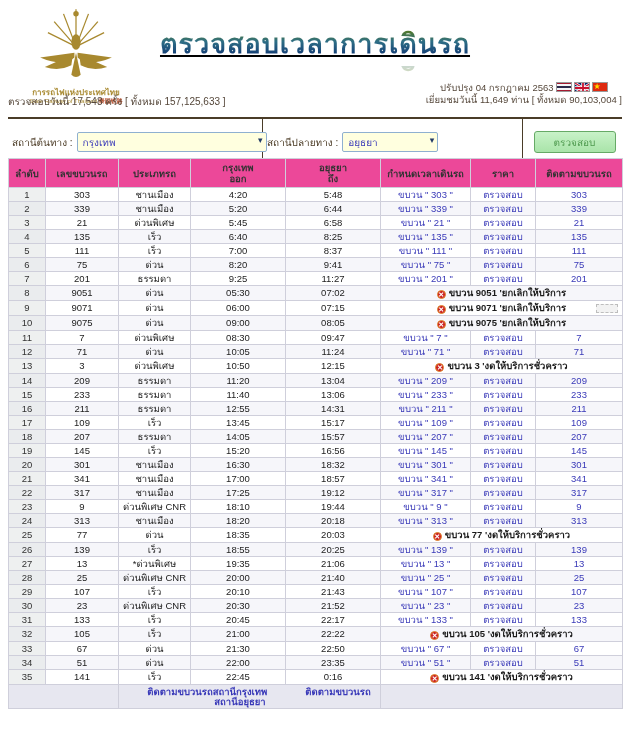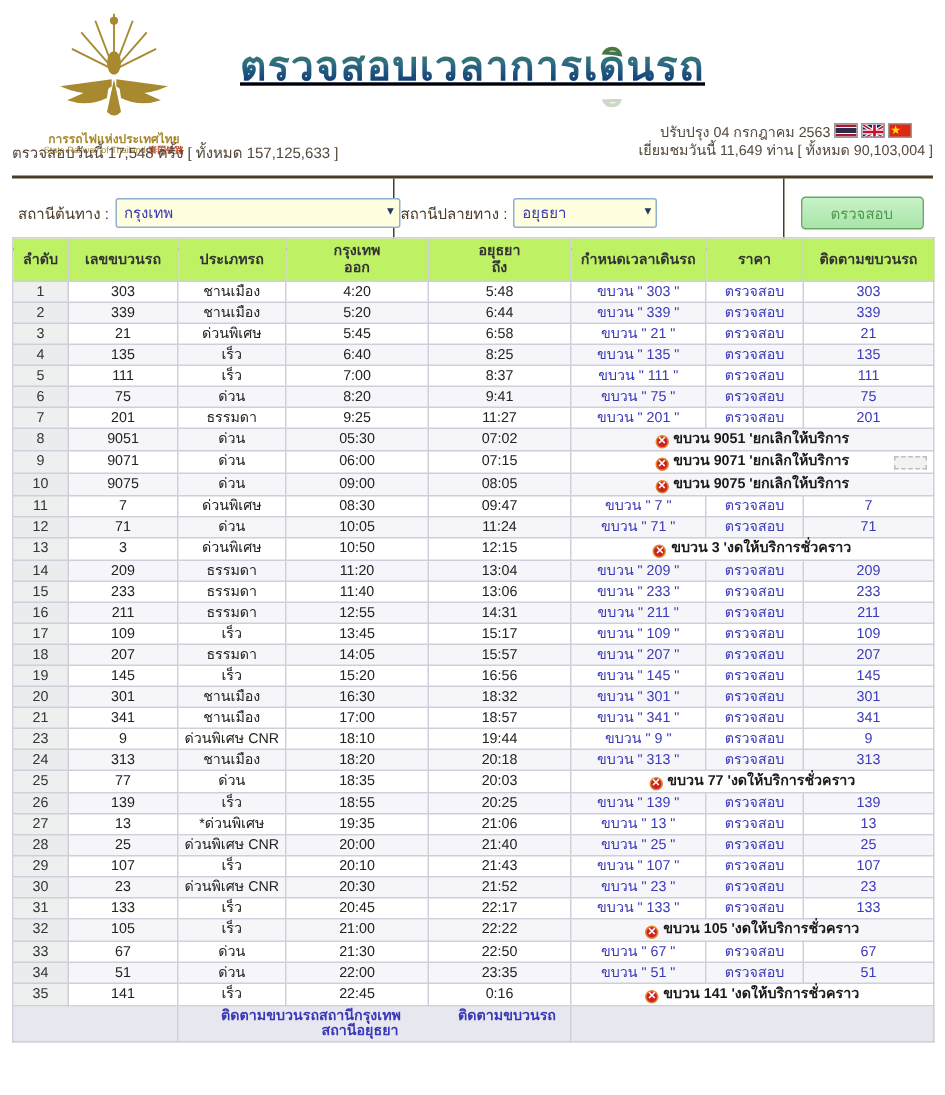--- a/index.html
+++ b/index.html
@@ -53,21 +53,21 @@
   .sel-dest   select { width:96px; }
   .sel-wrap .chev { position:absolute; right:4px; top:3px; font-size:9px; color:#223a66; pointer-events:none; }
   .check-button { width:82px; height:22px; background:linear-gradient(180deg,#c8f2c8,#a9e4a9);
                   border:1px solid #66aa66; border-radius:3px; color:#4f9a4f; font-size:10px;
                   font-family:"Liberation Sans", sans-serif; cursor:pointer; }
 
   
   table.timetable { position:absolute; left:8px; top:158px; width:614px;
                     border-collapse:collapse; table-layout:fixed; font-size:9.5px; color:#222; }
   .timetable th, .timetable td { border:1px solid #cfcfdb; text-align:center; vertical-align:middle; }
-  .timetable th { background:#bef264; font-weight:bold; padding:3px 2px; line-height:11px; color:#333; }
+  .timetable th { background:#ec4899; font-weight:bold; padding:3px 2px; line-height:11px; color:#333; }
   .timetable td { padding:1.5px 2px; line-height:10px; height:13px; }
   .timetable tr.even td { background:#f6f6fa; }
   .timetable td.c-no { background:#eef0f0; color:#333; }
   .timetable tr.even td.c-no { background:#eaecee; }
   .timetable a { color:#3939b8; text-decoration:none; }
   .cancel-cell { font-weight:bold; color:#1a1a1a; }
   .cancel-icon { display:inline-block; width:9px; height:9px; margin-right:3px; vertical-align:-1px;
                  background:#cc2222; border:1px solid #e08a30; border-radius:50%;
                  color:#fff; font-size:7px; line-height:8px; text-align:center; font-weight:bold; }
   .timetable tr.tfoot-row td { background:#e7e7f0; height:14px; }
@@ -371,20 +371,30 @@
         <tr class="odd">
           <td class="c-no">21</td>
           <td>341</td>
           <td>ชานเมือง</td>
           <td>17:00</td>
           <td>18:57</td>
           <td><a href="#">ขบวน " 341 "</a></td>
           <td><a href="#">ตรวจสอบ</a></td>
           <td><a href="#">341</a></td>
         </tr>
+        <tr class="even">
+          <td class="c-no">22</td>
+          <td>317</td>
+          <td>ชานเมือง</td>
+          <td>17:25</td>
+          <td>19:12</td>
+          <td><a href="#">ขบวน " 317 "</a></td>
+          <td><a href="#">ตรวจสอบ</a></td>
+          <td><a href="#">317</a></td>
+        </tr>
         <tr class="odd">
           <td class="c-no">23</td>
           <td>9</td>
           <td>ด่วนพิเศษ CNR</td>
           <td>18:10</td>
           <td>19:44</td>
           <td><a href="#">ขบวน " 9 "</a></td>
           <td><a href="#">ตรวจสอบ</a></td>
           <td><a href="#">9</a></td>
         </tr>

